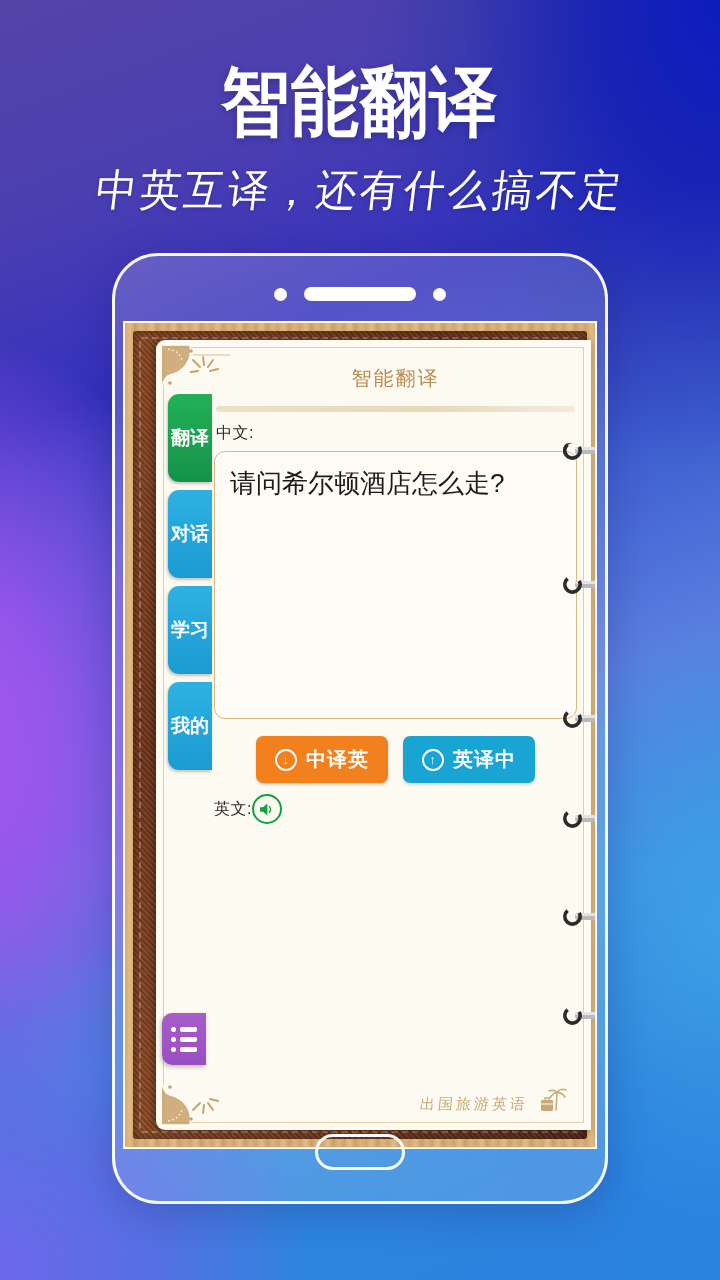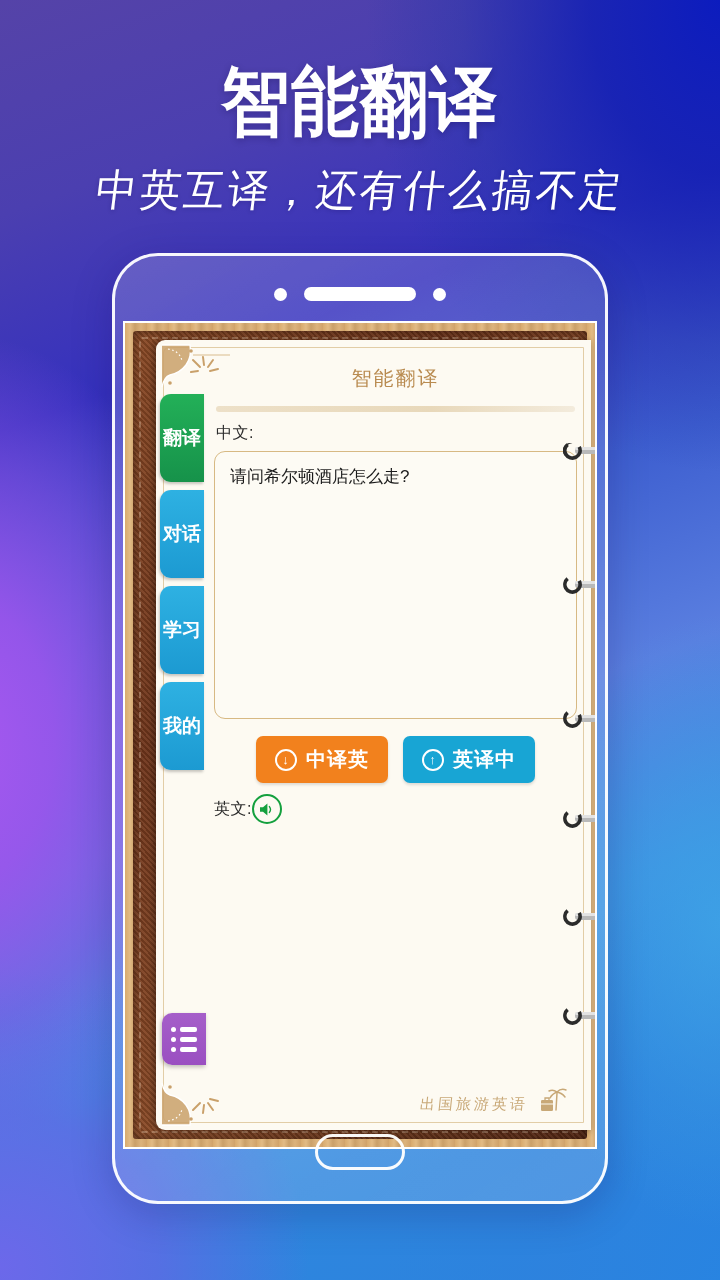--- a/index.html
+++ b/index.html
@@ -120,21 +120,21 @@
   #page:before {
     content:""; position:absolute; left:7px; top:7px; right:7px; bottom:7px;
     border:1px solid #e2cda6; border-radius:6px 0 0 6px; pointer-events:none;
   }
   
   .orn { position:absolute; width:74px; height:68px; pointer-events:none; }
   .orn.tl { left:4px; top:3px; }
   .orn.bl { left:4px; bottom:3px; transform:scaleY(-1); }
 
   
-  #tabs { position:absolute; left:4px; top:54px; width:44px; z-index:9; }
+  #tabs { position:absolute; left:12px; top:54px; width:44px; z-index:9; }
   .tab {
     width:44px; height:88px; margin-bottom:8px;
     border-radius:11px 0 0 11px;
     display:flex; flex-direction:column; align-items:center; justify-content:center;
     color:#fff; font-size:19px; font-weight:700; line-height:1.12;
     letter-spacing:0; box-shadow:-1px 2px 3px rgba(0,0,0,.22);
   }
   .tab.green { background:linear-gradient(180deg,#23b058,#16924a); }
   .tab.blue  { background:linear-gradient(180deg,#2eb1e2,#1c9ad2); }
 
@@ -159,21 +159,21 @@
   }
   #divider {
     height:6px; border-radius:3px; margin:14px 2px 0 2px;
     background:linear-gradient(90deg,#ede0c8 0%, #e8d8ba 60%, #f3ebdc 100%);
   }
   .field-label {
     font-size:16px; color:#2c2c2c; margin:11px 0 7px 2px; letter-spacing:.5px;
   }
   .text-box {
     background:#fdfbf4; border:1.5px solid #d7b983; border-radius:11px;
-    padding:13px 15px; font-size:17px; color:#1a1a1a; line-height:1.45;
+    padding:13px 15px; font-size:26px; color:#1a1a1a; line-height:1.45;
     overflow:hidden;
   }
   #cn-box { height:268px; }
   #en-box { height:280px; }
 
   #btn-row { display:flex; gap:15px; justify-content:center; margin-top:17px; }
   .act-btn {
     display:flex; align-items:center; gap:9px;
     padding:10px 19px; border-radius:7px; border:none;
     color:#fff; font-size:20px; font-weight:600; letter-spacing:1px;

